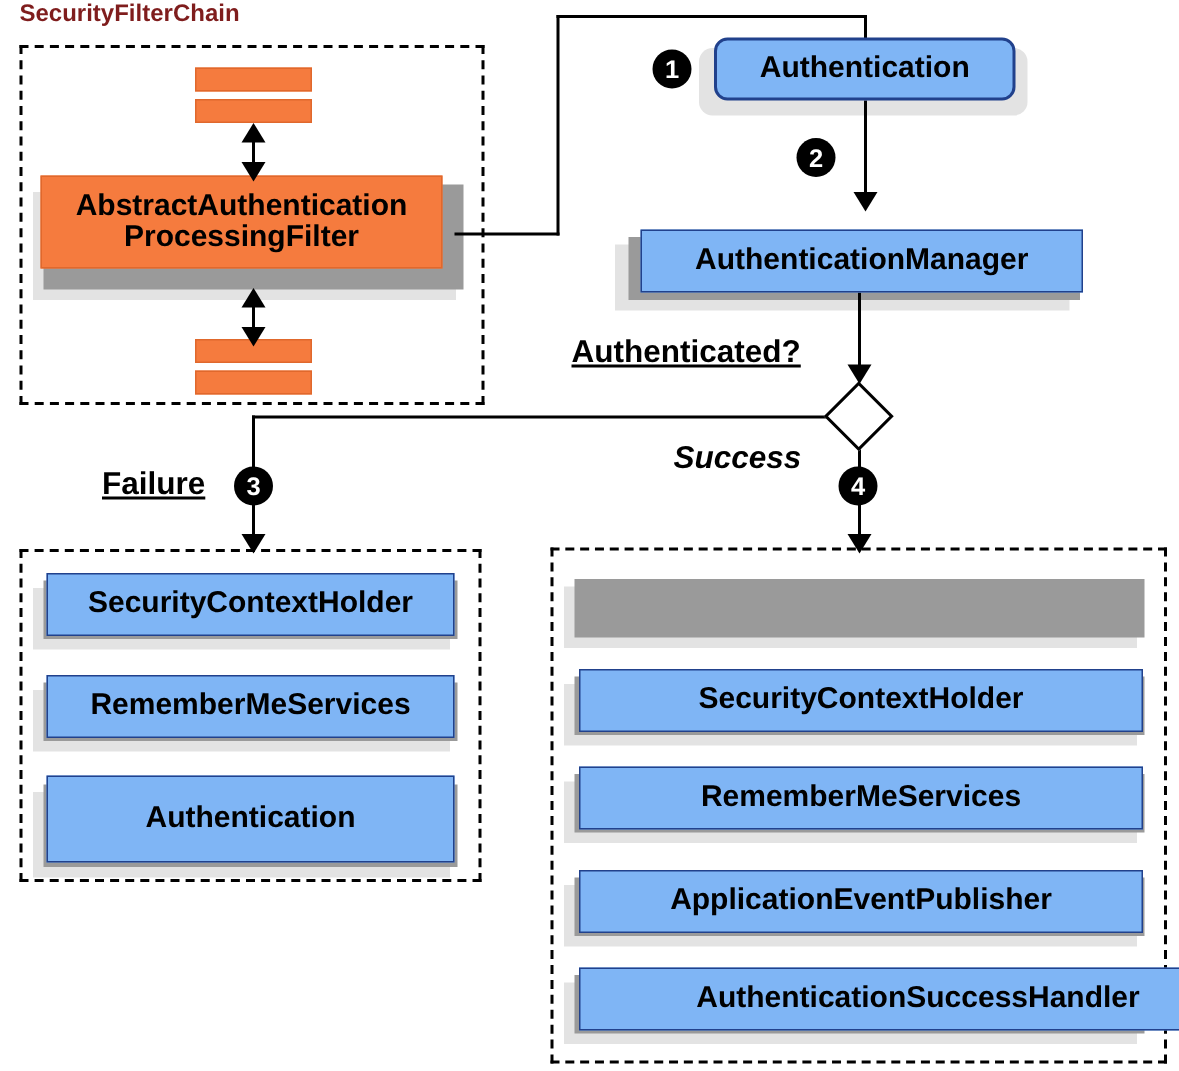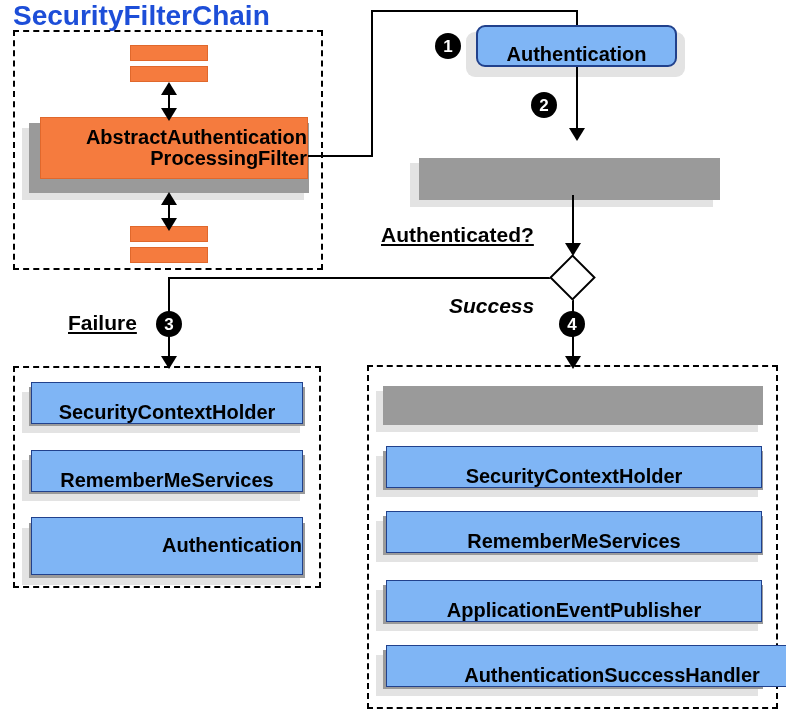--- a/index.html
+++ b/index.html
@@ -21,32 +21,32 @@
   
   .group {
     position: absolute;
     border: 2px dashed #000000;
     background: transparent;
     box-sizing: border-box;
   }
   .group-title {
     position: absolute;
     font-weight: bold;
-    font-size: 28px;
-    color: #1d4ed8;
+    font-size: 16px;
+    color: #7f1d1d;
     white-space: nowrap;
     line-height: 1;
   }
 
   
   .node {
     position: absolute;
     box-sizing: border-box;
     display: flex;
-    align-items: flex-end;
+    align-items: center;
     justify-content: center;
     text-align: center;
     font-weight: bold;
     color: #000000;
     line-height: 1.06;
     z-index: 4;
   }
   .node.blue {
     background: #7FB5F5;
     border: 1px solid #21418C;
@@ -160,21 +160,21 @@
 
   <div class="node bar" style="left:130px; top:45px; width:78px; height:16px;"></div>
   <div class="node bar" style="left:130px; top:66px; width:78px; height:16px;"></div>
 
   <div class="line-v" style="left:168px; top:88px; height:27px;"></div>
   <div class="arrow-up" style="left:161px; top:82px;"></div>
   <div class="arrow-down" style="left:161px; top:108px;"></div>
 
   <div class="shadow-light" style="left:22px; top:128px; width:282px; height:72px;"></div>
   <div class="shadow-dark" style="left:29px; top:123px; width:280px; height:70px;"></div>
-  <div class="node orange" style="left:40px; top:117px; width:268px; height:62px; flex-direction:column;">
+  <div class="node orange" style="left:27px; top:117px; width:268px; height:62px; flex-direction:column;">
     <span>AbstractAuthentication</span>
     <span>ProcessingFilter</span>
   </div>
 
   <div class="line-v" style="left:168px; top:198px; height:27px;"></div>
   <div class="arrow-up" style="left:161px; top:192px;"></div>
   <div class="arrow-down" style="left:161px; top:218px;"></div>
 
   <div class="node bar" style="left:130px; top:226px; width:78px; height:16px;"></div>
   <div class="node bar" style="left:130px; top:247px; width:78px; height:16px;"></div>
@@ -191,20 +191,23 @@
 
   <div class="badge" style="left:435px; top:33px;">1</div>
 
   <div class="line-v" style="left:576px; top:67px; height:68px;"></div>
   <div class="arrow-down" style="left:569px; top:128px;"></div>
 
   <div class="badge" style="left:531px; top:92px;">2</div>
 
   <div class="shadow-light" style="left:410px; top:163px; width:303px; height:44px;"></div>
   <div class="shadow-dark" style="left:419px; top:158px; width:301px; height:42px;"></div>
+  <div class="node blue" style="left:427px; top:153px; width:295px; height:42px;">
+    <span>AuthenticationManager</span>
+  </div>
 
   <div class="line-v" style="left:572px; top:195px; height:52px;"></div>
   <div class="arrow-down" style="left:565px; top:243px;"></div>
 
   <div class="edge-label" style="left:381px; top:224px;text-decoration:underline;">Authenticated?</div>
 
   <div class="diamond" style="left:556px; top:261px; width:33px; height:33px;"></div>
 
   <div class="line-h" style="left:168px; top:277px; width:388px;"></div>
   <div class="line-v" style="left:168px; top:277px; height:87px;"></div>

